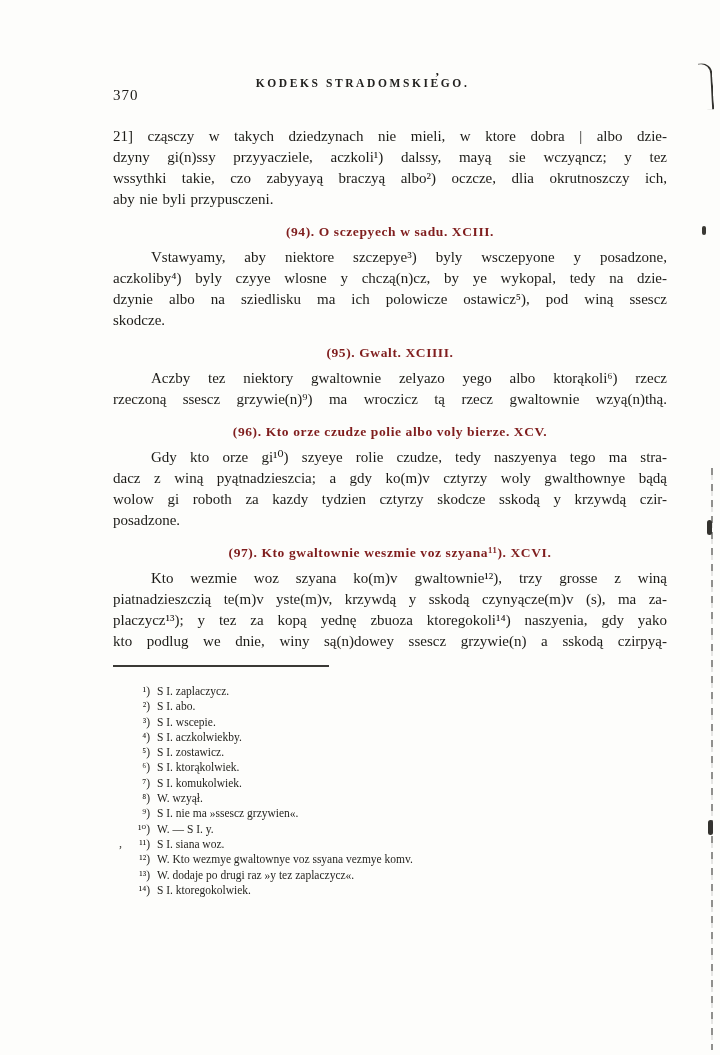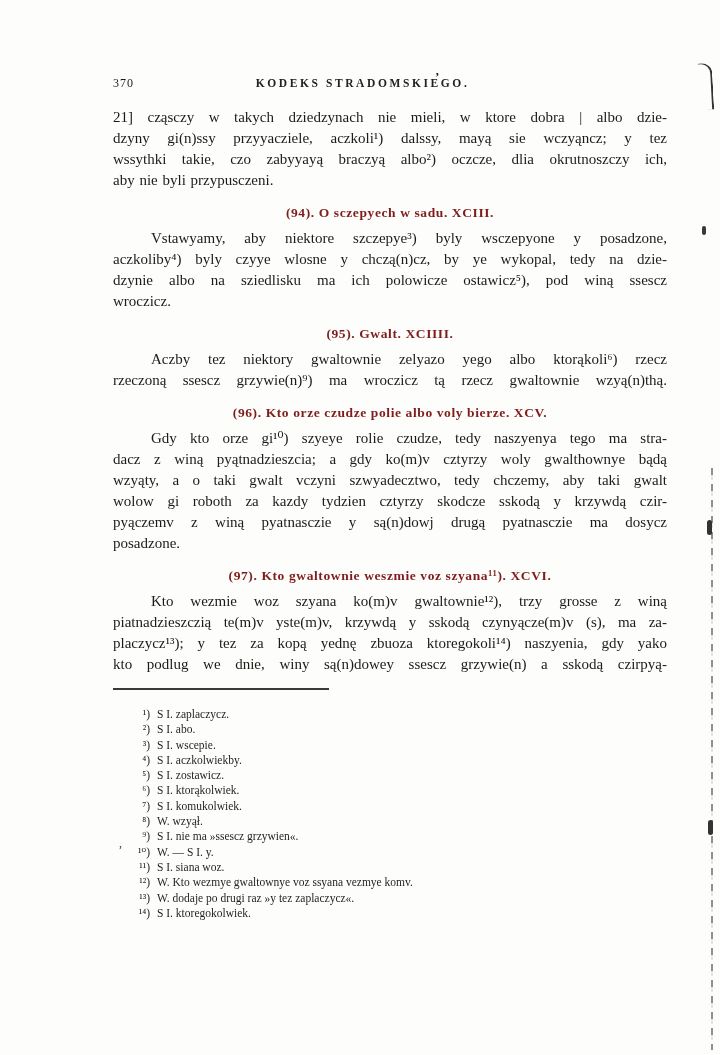--- a/index.html
+++ b/index.html
@@ -23,22 +23,22 @@
     width: 554px;
   }
   .header-row {
     position: relative;
     margin-top: 76px;
     height: 18px;
   }
   .page-number {
     position: absolute;
     left: 0;
-    top: 0;
-    font-size: 12px;
+    top: 11px;
+    font-size: 15px;
     letter-spacing: 1px;
   }
   .running-title {
     position: absolute;
     left: 0;
     right: 55px;
     top: 1px;
     text-align: center;
     font-size: 11.5px;
     font-weight: bold;
@@ -46,21 +46,21 @@
     color: #232220;
   }
   .header-apostrophe {
     position: absolute;
     left: 322px;
     top: -7px;
     font-size: 13px;
     font-weight: bold;
   }
   .body-text {
-    margin-top: 13px;
+    margin-top: 32px;
     font-size: 15px;
     line-height: 21px;
   }
   .tline {
     text-align: justify;
     text-align-last: justify;
     white-space: normal;
     word-spacing: 1px;
   }
   .tline.l {
@@ -183,36 +183,34 @@
         <div class="tline">dzyny gi(n)ssy przyyacziele, aczkoli¹) dalssy, mayą sie wczyąncz; y tez</div>
         <div class="tline">wssythki takie, czo zabyyayą braczyą albo²) oczcze, dlia okrutnoszczy ich,</div>
         <div class="tline l">aby nie byli przypusczeni.</div>
       </div>
 
       <div class="sec-heading">(94).  O sczepyech w sadu. XCIII.</div>
       <div>
         <div class="tline first">Vstawyamy, aby niektore szczepye³) byly wsczepyone y posadzone,</div>
         <div class="tline">aczkoliby⁴) byly czyye wlosne y chczą(n)cz, by ye wykopal, tedy na dzie-</div>
         <div class="tline">dzynie albo na sziedlisku ma ich polowicze ostawicz⁵), pod winą ssescz</div>
-        <div class="tline l">wroczicz.</div>
+        <div class="tline l">skodcze.</div>
       </div>
 
       <div class="sec-heading">(95).  Gwalt. XCIIII.</div>
       <div>
         <div class="tline first">Aczby tez niektory gwaltownie zelyazo yego albo ktorąkoli⁶) rzecz</div>
         <div class="tline">rzeczoną ssescz grzywie(n)⁹) ma wroczicz tą rzecz gwaltownie wzyą(n)thą.</div>
       </div>
 
       <div class="sec-heading">(96).  Kto orze czudze polie albo voly bierze. XCV.</div>
       <div>
         <div class="tline first">Gdy kto orze gi¹⁰) szyeye rolie czudze, tedy naszyenya tego ma stra-</div>
         <div class="tline">dacz z winą pyątnadzieszcia; a gdy ko(m)v cztyrzy woly gwalthownye bądą</div>
-        <div class="tline">wzyąty, a o taki gwalt vczyni szwyadecztwo, tedy chczemy, aby taki gwalt</div>
         <div class="tline">wolow gi roboth za kazdy tydzien cztyrzy skodcze sskodą y krzywdą czir-</div>
-        <div class="tline">pyączemv z winą pyatnasczie y są(n)dowj drugą pyatnasczie ma dosycz</div>
         <div class="tline l">posadzone.</div>
       </div>
 
       <div class="sec-heading">(97).  Kto gwaltownie weszmie voz szyana¹¹). XCVI.</div>
       <div>
         <div class="tline first">Kto wezmie woz szyana ko(m)v gwaltownie¹²), trzy grosse z winą</div>
         <div class="tline">piatnadzieszczią te(m)v yste(m)v, krzywdą y sskodą czynyącze(m)v (s), ma za-</div>
         <div class="tline">placzycz¹³); y tez za kopą yednę zbuoza ktoregokoli¹⁴) naszyenia, gdy yako</div>
         <div class="tline">kto podlug we dnie, winy są(n)dowey ssescz grzywie(n) a sskodą czirpyą-</div>
       </div>

